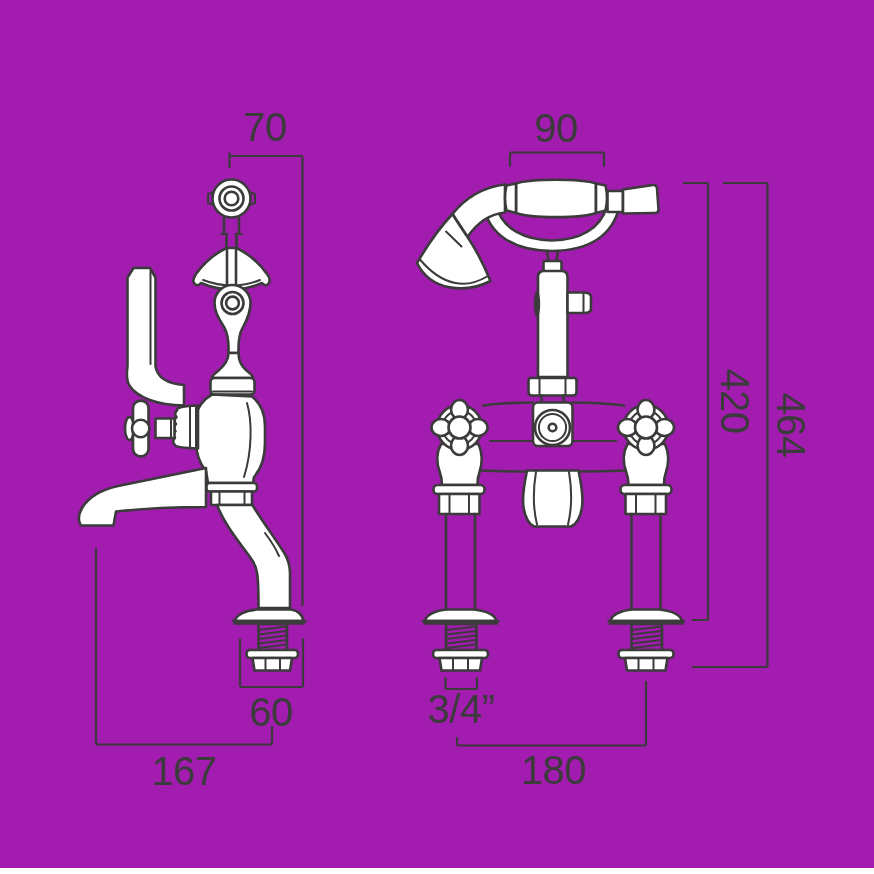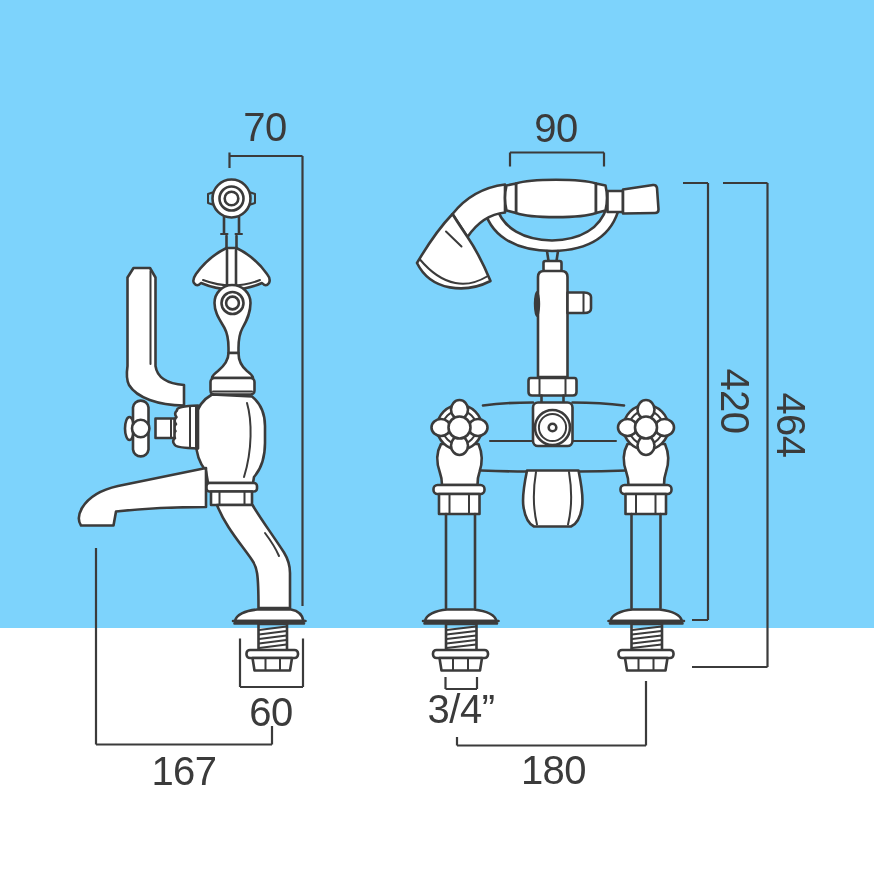--- a/index.html
+++ b/index.html
@@ -5,22 +5,22 @@
   html, body {
     margin: 0;
     padding: 0;
     background: #ffffff;
     width: 874px;
     height: 874px;
     overflow: hidden;
   }
   .canvas {
     width: 874px;
-    height: 628px;
-    background: #7dd3fc;
+    height: 868px;
+    background: #a21caf;
     position: relative;
   }
   svg { display: block; }
   .obj  { fill: none; stroke: #3b3b3b; stroke-width: 2.6; stroke-linecap: round; stroke-linejoin: round; }
   .objf { fill: #ffffff; stroke: #3b3b3b; stroke-width: 2.6; stroke-linecap: round; stroke-linejoin: round; }
   .thin { fill: none; stroke: #3b3b3b; stroke-width: 2; stroke-linecap: round; stroke-linejoin: round; }
   .dim  { fill: none; stroke: #3b3b3b; stroke-width: 2.2; stroke-linecap: butt; stroke-linejoin: miter; }
   .dark { fill: #3b3b3b; stroke: none; }
   .dimtext {
     font-family: "Liberation Sans", "DejaVu Sans", sans-serif;

